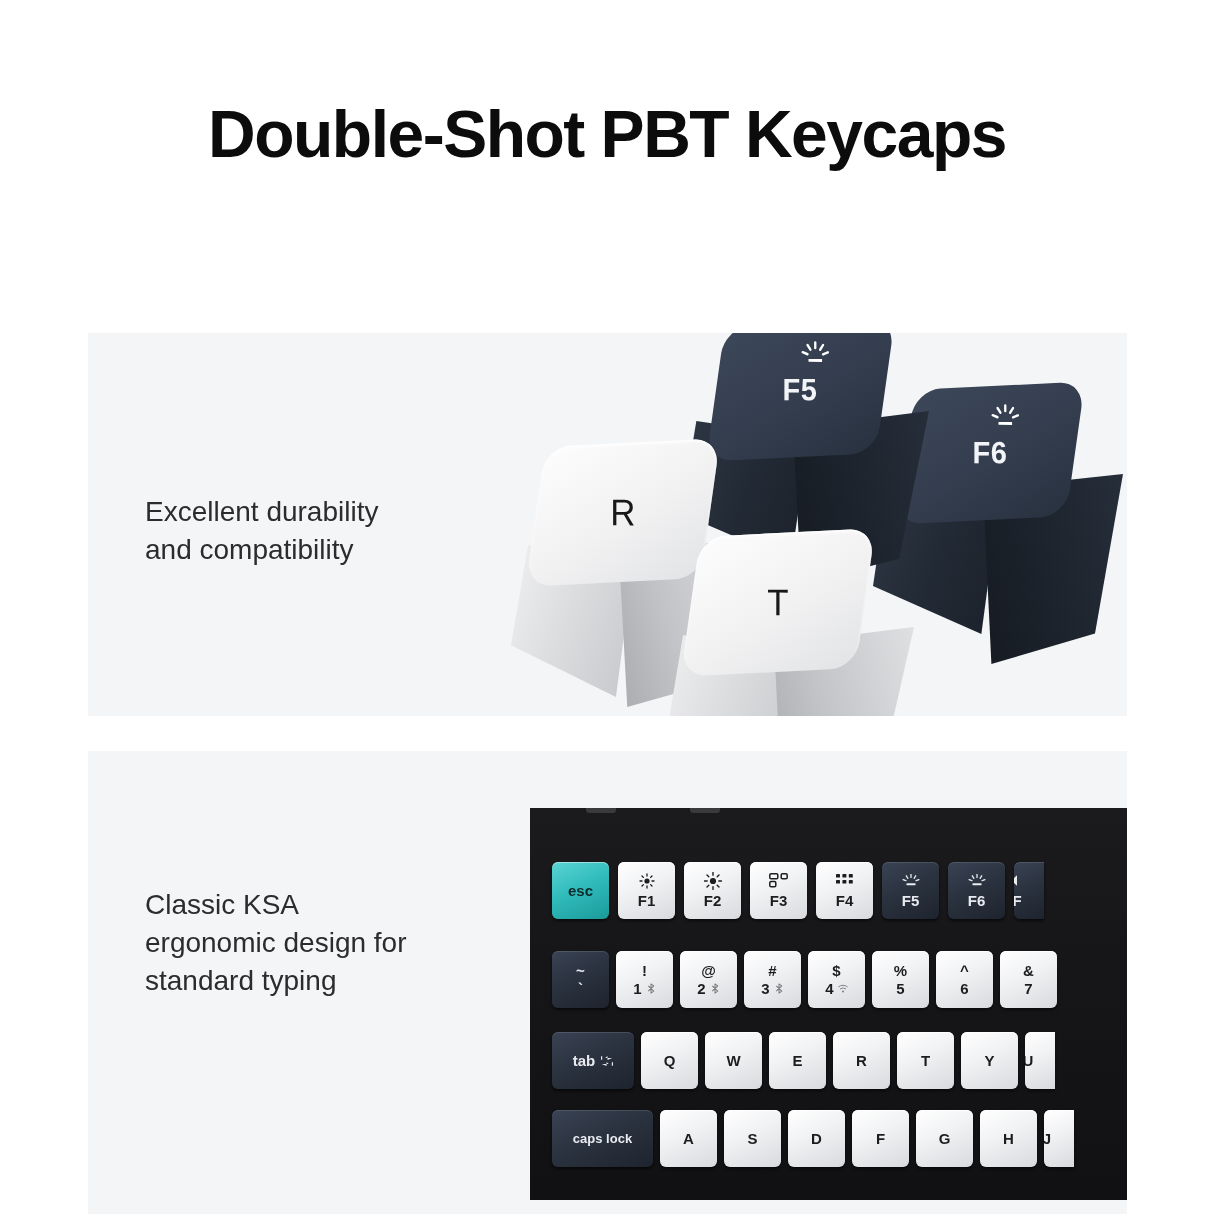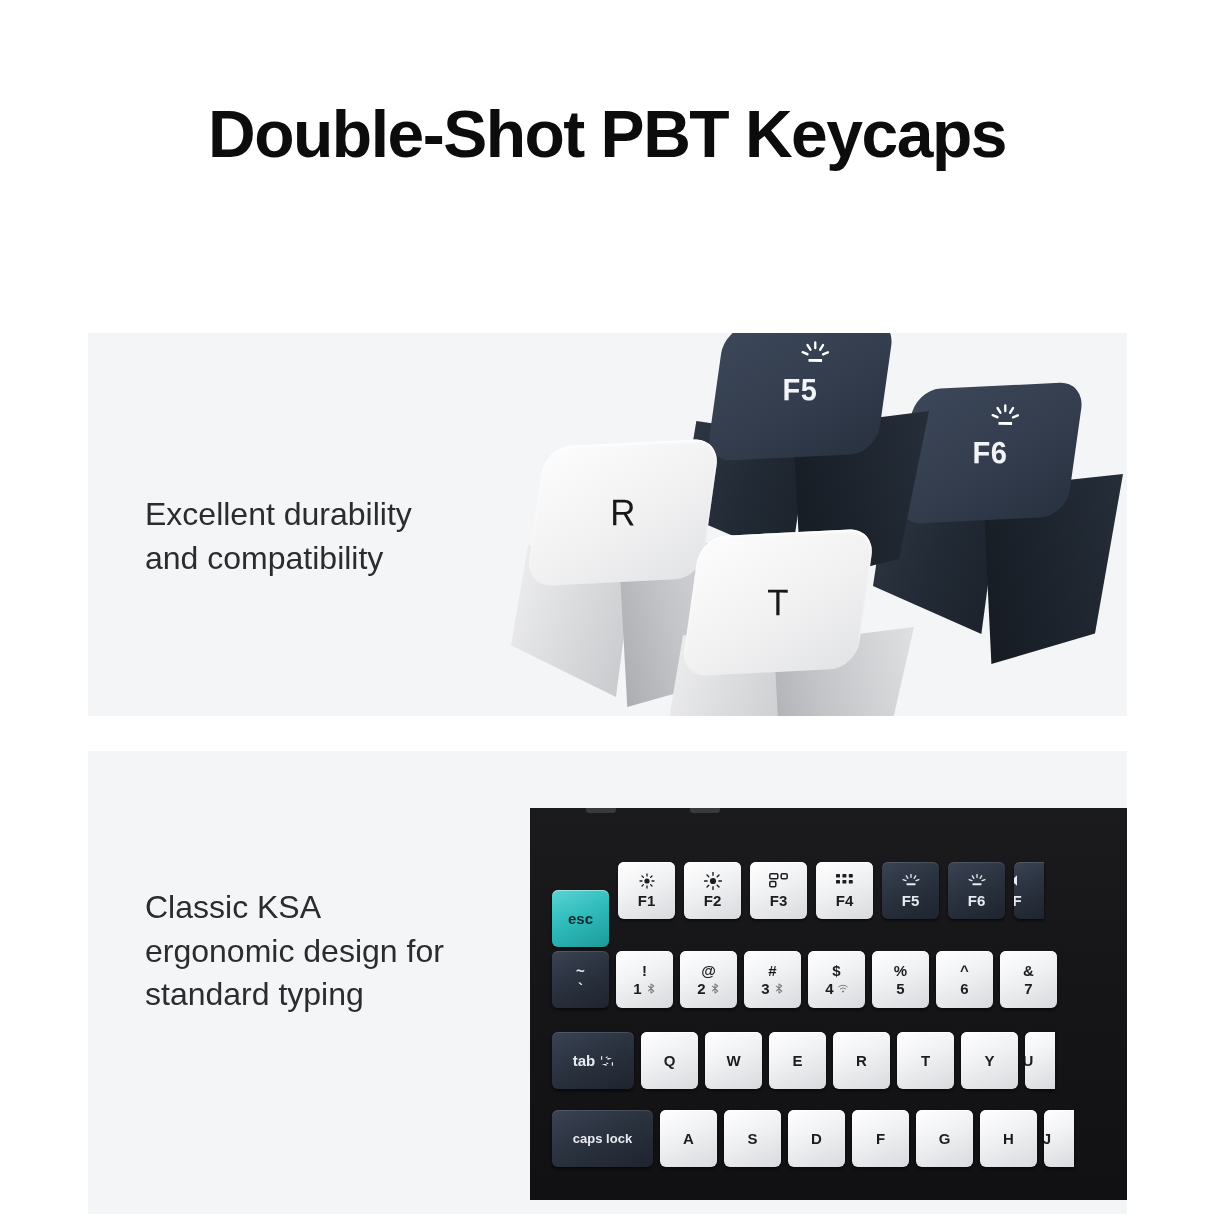--- a/index.html
+++ b/index.html
@@ -22,21 +22,21 @@
   
   .panel {
     position: absolute; left: 88px; width: 1039px;
     background: #f4f5f7; overflow: hidden;
   }
   #panel-1 { top: 333px; height: 383px; }
   #panel-2 { top: 751px; height: 481px; }
 
   .panel-caption {
     position: absolute; left: 57px;
-    font-size: 32px; line-height: 1.36; color: #2c2c2c;
+    font-size: 28px; line-height: 1.36; color: #2c2c2c;
     font-weight: 400; white-space: pre-line;
   }
   #panel-1 .panel-caption { top: 160px; }
   #panel-2 .panel-caption { top: 135px; }
 
   
   .keycap-scene {
     position: absolute; left: 415px; top: -63px;
     width: 624px; height: 470px;
   }
@@ -158,21 +158,21 @@
   .key .k-icon { height: 17px; margin-bottom: 3px; display: flex;
                  align-items: center; justify-content: center; }
   .key .k-main { font-size: 15px; }
   .key .k-shift { font-size: 15px; line-height: 1; margin-bottom: 3px; }
   .key .k-lower { font-size: 15px; line-height: 1; display: flex;
                   align-items: center; gap: 4px; }
   .key .k-badge { width: 10px; height: 11px; opacity: .55; }
   .key.wide-tab { width: 82px; }
   .key.wide-caps { width: 101px; font-size: 13.5px; }
   .key.wide-tab .k-main { display: flex; align-items: center; gap: 5px; }
-  .key.esc-key { width: 57px; margin-top: 28px; }
+  .key.esc-key { width: 57px; }
   .key.clipped { width: 30px; overflow: hidden; border-radius: 6px 0 0 6px; }
   .key.clipped .k-main, .key.clipped .k-icon { transform: translateX(-12px); }
 </style>
 </head>
 <body>
 
 <div class="page">
 
   <h1 class="page-title">Double-Shot PBT Keycaps</h1>
 

